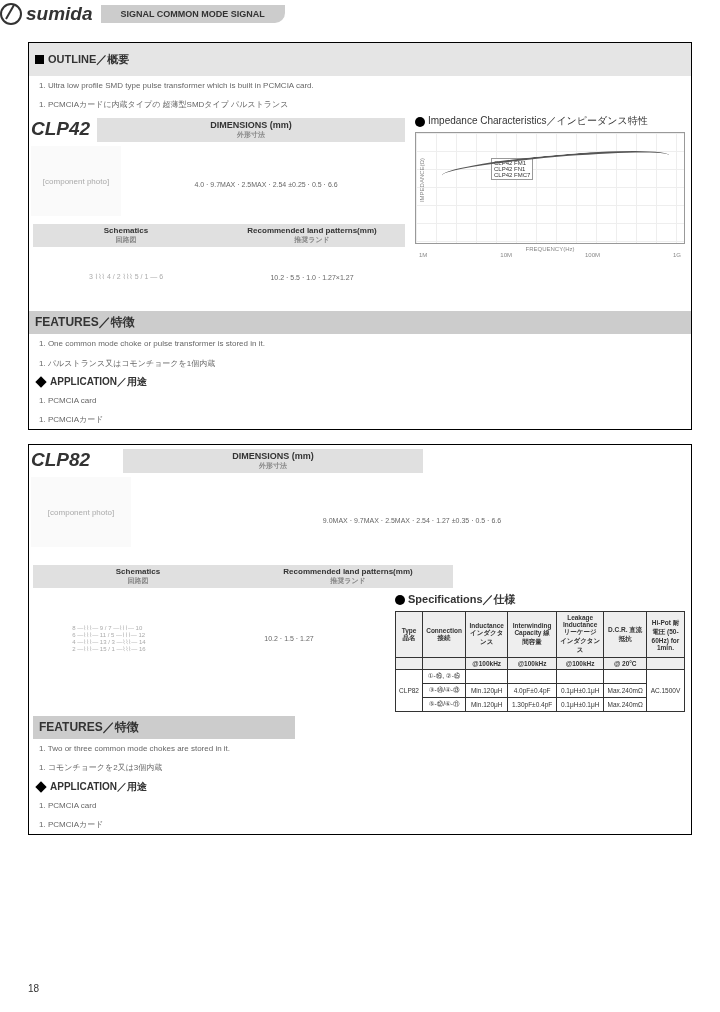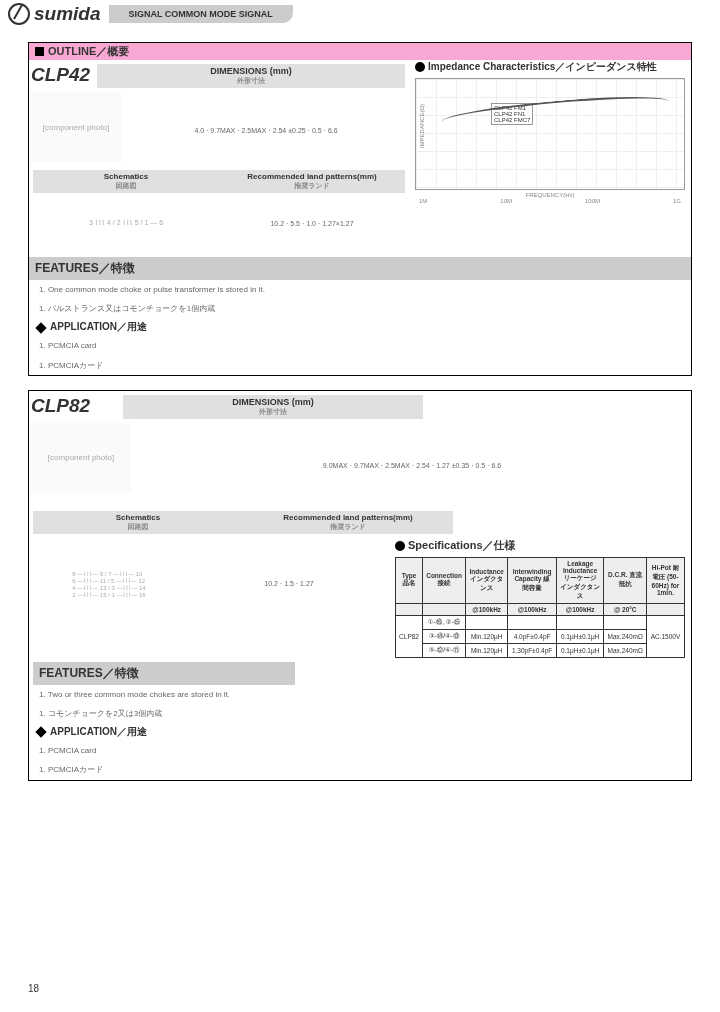--- a/index.html
+++ b/index.html
@@ -1,37 +1,37 @@
 <!DOCTYPE html>
 <html><head>
 <meta charset="utf-8">
 <style>
 body{margin:0;font-family:Arial,sans-serif;font-size:9px;color:#333;background:#fff;width:720px}
 .page{position:relative;width:720px;height:1012px;background:#fff}
 .topbar{height:28px;background:#fff;display:flex;align-items:center}
-.logo{display:flex;align-items:flex-start;padding-left:8px}
+.logo{display:flex;align-items:flex-start;}
 .logo-icon{width:18px;height:18px;border:2px solid #333;border-radius:50%;position:relative;margin-right:4px}
 .logo-icon::after{content:"";position:absolute;width:2px;height:16px;background:#333;left:7px;top:-1px;transform:rotate(30deg)}
 .logo-text{font-style:italic;font-weight:bold;font-size:19px;color:#333}
 .cat-tab{background:#ccc;padding:4px 20px;font-size:9px;font-weight:bold;border-radius:0 0 10px 0;margin-left:8px;display:inline-block}
 .section{margin:14px 28px 10px 28px;border:1px solid #000}
-.hdr{background:#f9a8d4;padding:1px 6px;font-size:11px;font-weight:bold;display:flex;align-items:center}
+.hdr{background:#e5e5e5;padding:9px 6px;font-size:11px;font-weight:bold;display:flex;align-items:center}
 .hdr .sq{width:9px;height:9px;background:#000;margin-right:4px;display:inline-block}
 .subtext{font-size:8px;padding:4px 10px;color:#666;line-height:1.4}
 .part-row{display:flex;align-items:flex-end}
 .part-name{font-size:19px;font-weight:bold;font-style:italic;padding:4px 2px;width:60px}
 .dimlabel{background:#e0e0e0;text-align:center;font-size:9px;font-weight:bold;padding:2px 0;flex:1;margin:2px 4px}
 .sublabel{font-size:7px;text-align:center;color:#888}
 .image-box{background:#fafafa;height:70px;display:flex;align-items:center;justify-content:center;color:#aaa;font-size:8px;margin:2px}
 .drawing-box{height:80px;display:flex;align-items:center;justify-content:center;color:#aaa;font-size:7px;border:0}
 .schem-row{display:flex;margin:0 4px}
 .schem-col{flex:1}
 .schem-hdr{background:#e0e0e0;text-align:center;font-size:8px;font-weight:bold;padding:2px}
 .chart-col{width:270px;padding:0 6px}
-.chart-title{font-size:10px;font-weight:bold}
+.chart-title{font-size:10px;font-weight:normal}
 .bullet{width:10px;height:10px;background:#000;border-radius:50%;display:inline-block;margin-right:3px;vertical-align:middle}
 .chart-box{height:110px;border:1px solid #999;position:relative;margin-top:4px;background:repeating-linear-gradient(to right,#eee 0,#eee 1px,transparent 1px,transparent 20px),repeating-linear-gradient(to bottom,#eee 0,#eee 1px,transparent 1px,transparent 18px)}
 .chart-box::after{content:"";position:absolute;left:10%;right:5%;top:20%;height:50px;border-top:2px solid #555;border-radius:50% 50% 0 0/20% 20% 0 0;transform:rotate(-5deg)}
 .axis-y{position:absolute;left:-16px;top:40%;transform:rotate(-90deg);font-size:6px;color:#888}
 .axis-x{text-align:center;font-size:6px;color:#888;margin-top:2px}
 .features-hdr{background:#ccc;padding:3px 6px;font-size:12px;font-weight:bold;display:flex;align-items:center;margin-top:4px}
 .app-hdr{font-size:10px;font-weight:bold;padding:2px 8px}
 .diamond{display:inline-block;width:8px;height:8px;background:#000;transform:rotate(45deg);margin-right:5px;vertical-align:middle}
 .spec-title{font-size:11px;font-weight:bold;margin:4px 0}
 table.spec{border-collapse:collapse;width:100%;font-size:6.5px}
@@ -50,20 +50,22 @@
     <span class="logo-text">sumida</span>
   </div>
   <div class="cat-tab">SIGNAL COMMON MODE SIGNAL</div>
 </div>
 
 <div class="section">
   <div class="hdr">
         <span class="sq"></span>
         <span>OUTLINE／概要</span>
       </div>
+  <div class="subtext">1. Ultra low profile SMD type pulse transformer which is built in PCMCIA card.</div>
+  <div class="subtext">1. PCMCIAカードに内蔵タイプの 超薄型SMDタイプ パルストランス</div>
 
   <div style="display:flex">
     <div style="flex:1">
       <div class="part-row">
         <div class="part-name">CLP42</div>
         <div class="dimlabel">
           <span>DIMENSIONS (mm)</span><div class="sublabel">外形寸法</div>
         </div>
       </div>
       <div style="display:flex">

